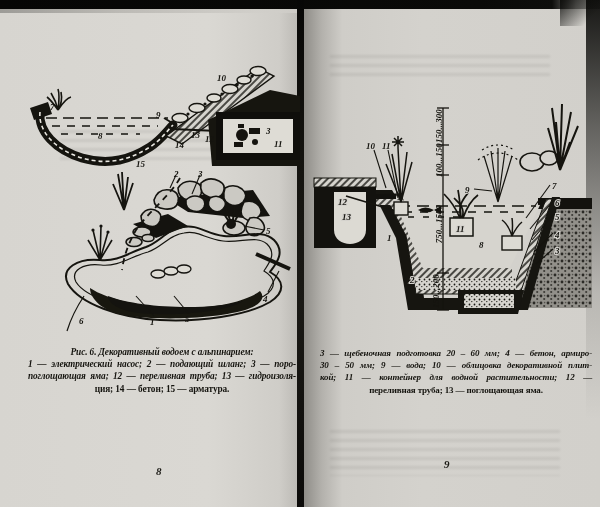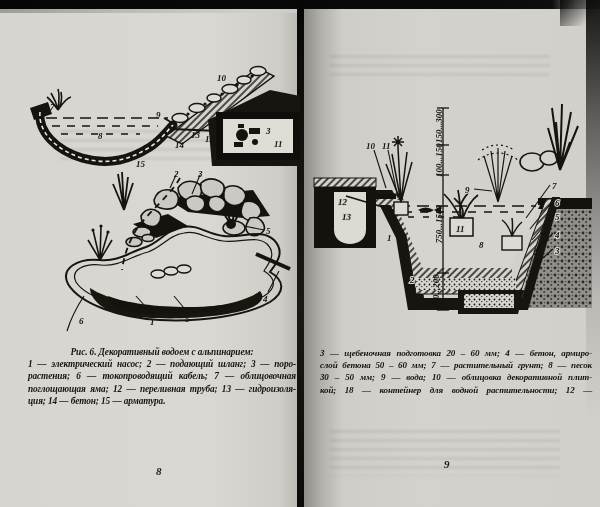--- a/index.html
+++ b/index.html
@@ -19,21 +19,21 @@
     background:linear-gradient(to bottom,#070706,#14130f 30%,#1a1915 60%,#0c0b09);}
   .right-edge{position:absolute;top:0;left:586px;width:14px;height:420px;
     background:linear-gradient(to bottom,rgba(8,8,6,.92),rgba(8,8,6,.55) 30%,rgba(8,8,6,.12) 70%,rgba(8,8,6,0));}
   .corner-tr{position:absolute;top:0;left:560px;width:40px;height:26px;
     background:linear-gradient(135deg,rgba(10,10,8,.85),rgba(10,10,8,0) 75%);}
   .bleed{position:absolute;opacity:.10;filter:blur(1px);
     background:repeating-linear-gradient(to bottom,#55534e 0 3px,transparent 3px 9px);}
   .caption{position:absolute;color:#15140f;}
   .caption .t{text-align:center;font-style:italic;font-weight:bold;}
   .caption .j{text-align:justify;text-align-last:justify;font-style:italic;font-weight:bold;}
-  .caption .c{font-style:italic;font-weight:bold;}
+  .caption .c{text-align:center;font-weight:bold;}
   .cap-left{left:28px;top:346px;width:268px;font-size:9.3px;line-height:12.2px;letter-spacing:-.1px;}
   .cap-right{left:320px;top:347px;width:272px;font-size:9px;line-height:12.2px;letter-spacing:-.15px;}
   .pagenum{position:absolute;font-style:italic;font-weight:bold;font-size:11px;color:#1a1914;}
   .pn-8{left:156px;top:465px;}
   .pn-9{left:444px;top:458px;}
   svg{position:absolute;overflow:visible;}
   svg text{font-family:"Liberation Serif","DejaVu Serif",serif;font-weight:bold;font-style:italic;
            fill:#15140f;font-size:9px;}
   .ink{stroke:#15140f;fill:none;}
 </style>
@@ -321,28 +321,27 @@
       <text x="247" y="108">6</text>
       <text x="247" y="122">5</text>
       <text x="247" y="140">4</text>
       <text x="247" y="156">3</text>
     </g>
   </svg>
 
   <div class="caption cap-left">
     <div class="t">Рис. 6. Декоративный водоем с альпинарием:</div>
     <div class="j">1 — электрический насос; 2 — подающий шланг; 3 — поро-</div>
-    <div class="j">растения; 6 — токопроводящий кабель; 7 — облицовочная</div>
     <div class="j">поглощающая яма; 12 — переливная труба; 13 — гидроизоля-</div>
     <div class="c">ция; 14 — бетон; 15 — арматура.</div>
   </div>
 
   <div class="caption cap-right">
     <div class="j">3 — щебеночная подготовка 20 – 60 мм; 4 — бетон, армиро-</div>
-    <div class="j">слой бетона 50 – 60 мм; 7 — растительный грунт; 8 — песок</div>
     <div class="j">30 – 50 мм; 9 — вода; 10 — облицовка декоративной плит-</div>
-    <div class="j">кой; 18 — контейнер для водной растительности; 12 —</div>
+    <div class="j">кой; 11 — контейнер для водной растительности; 12 —</div>
+    <div class="c">переливная труба; 13 — поглощающая яма.</div>
   </div>
 
   <div class="pagenum pn-8">8</div>
   <div class="pagenum pn-9">9</div>
 
 </div>
 
 </body></html>

